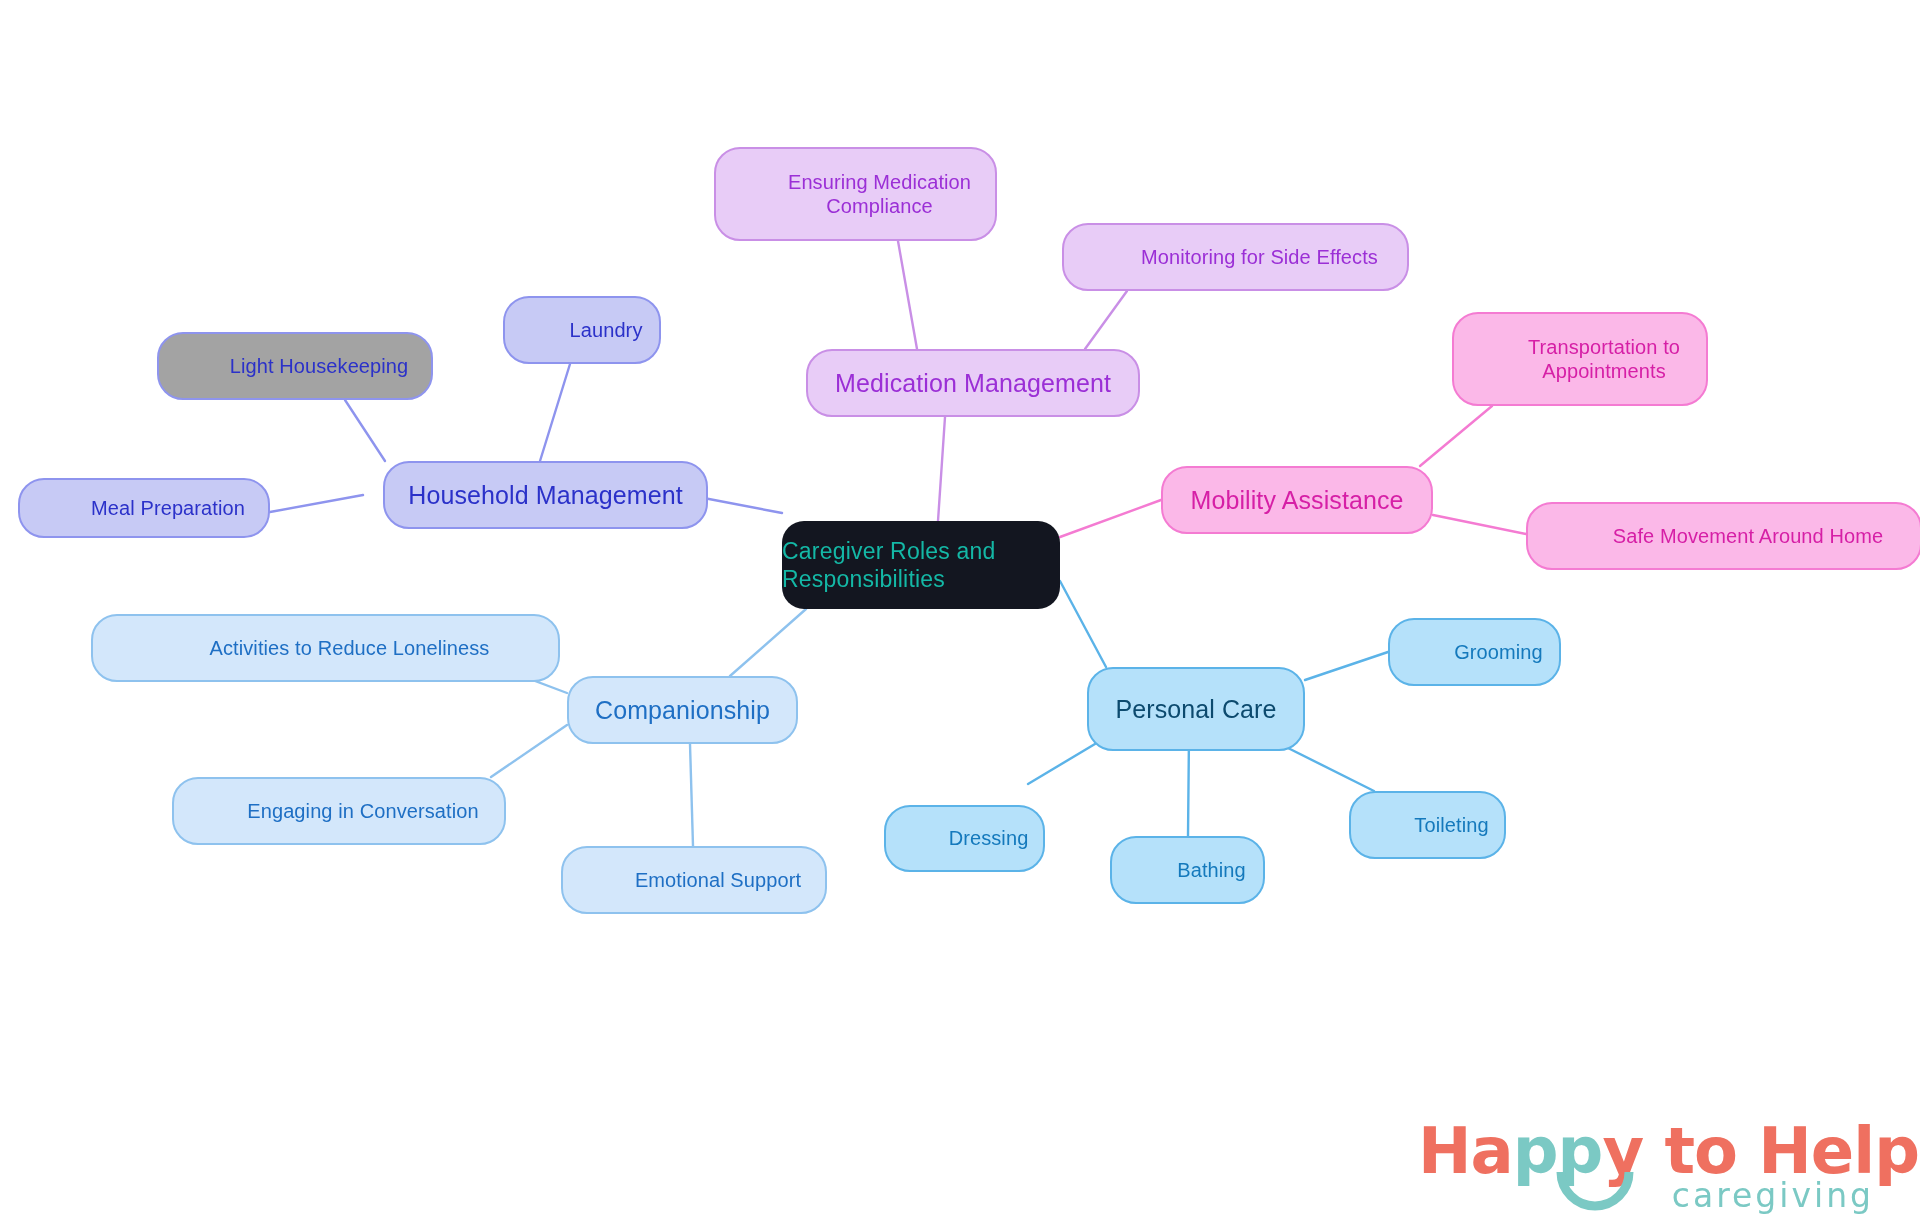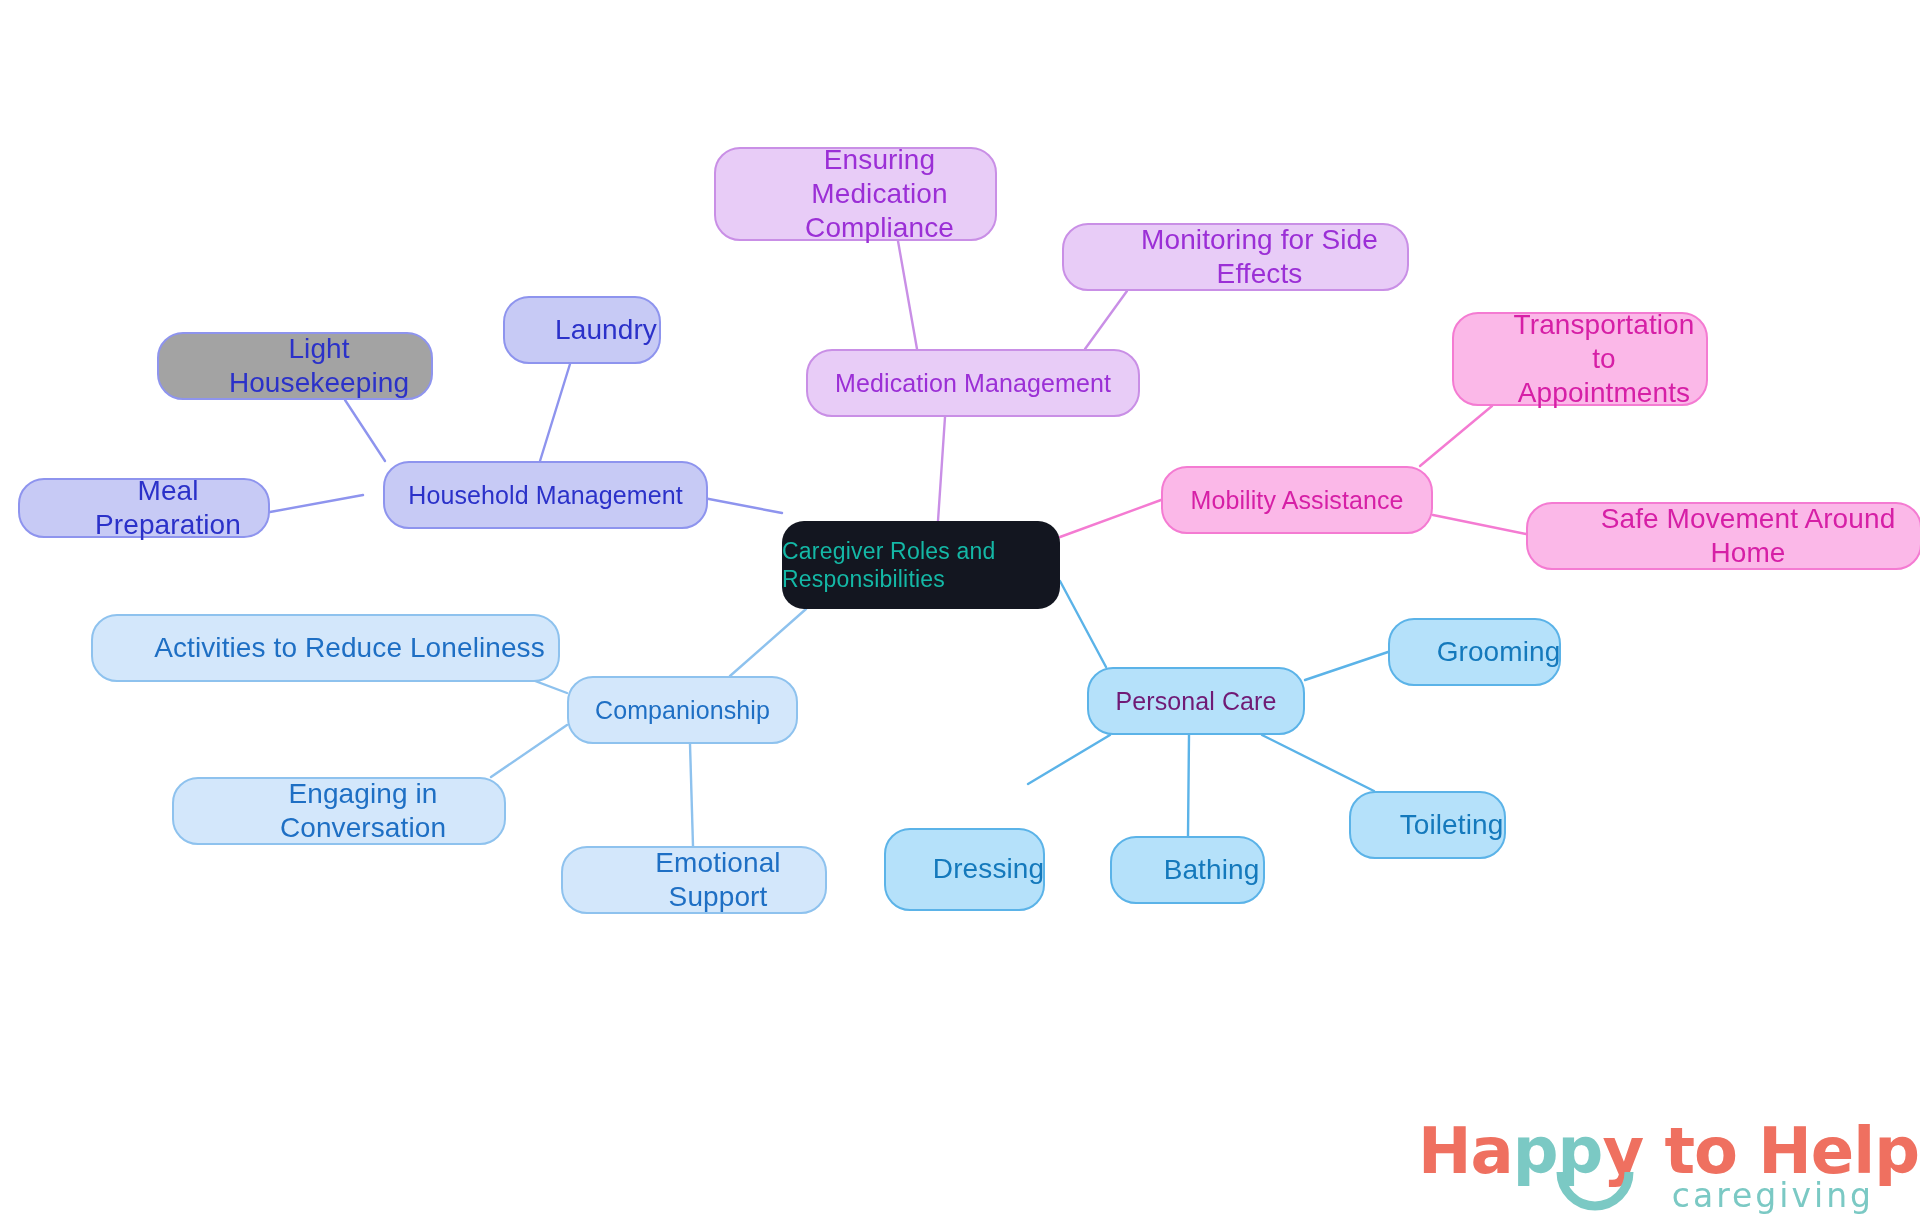--- a/index.html
+++ b/index.html
@@ -50,21 +50,21 @@
     background: #131620;
     font-size: 23px;
     letter-spacing: 0.2px;
     text-align: left;
     justify-content: flex-start;
   }
   .node.branch {
     font-size: 25px;
   }
   .node.leaf {
-    font-size: 28px;
+    font-size: 20px;
     padding-left: 48px;
   }
 
   
   #logo {
     position: absolute;
     left: 1418px;
     top: 1098px;
     width: 460px;
     height: 105px;
@@ -133,25 +133,25 @@
       <div class="node leaf" style="left: 157px; top: 332px; width: 276px; height: 68px; background: #a3a3a3; border-color: rgb(142, 148, 238); color: rgb(43, 49, 201);">Light Housekeeping</div>
       <div class="node leaf" style="left: 503px; top: 296px; width: 158px; height: 68px; background: rgb(199, 202, 245); border-color: rgb(142, 148, 238); color: rgb(43, 49, 201);">Laundry</div>
       <div class="node branch" style="left: 806px; top: 349px; width: 334px; height: 68px; background: rgb(232, 204, 247); border-color: rgb(201, 143, 230); color: rgb(155, 47, 214); text-align: right;">Medication Management</div>
       <div class="node leaf" style="left: 714px; top: 147px; width: 283px; height: 94px; background: rgb(232, 204, 247); border-color: rgb(201, 143, 230); color: rgb(155, 47, 214);">Ensuring Medication
 Compliance</div>
       <div class="node leaf" style="left: 1062px; top: 223px; width: 347px; height: 68px; background: rgb(232, 204, 247); border-color: rgb(201, 143, 230); color: rgb(155, 47, 214);">Monitoring for Side Effects</div>
       <div class="node branch" style="left: 1161px; top: 466px; width: 272px; height: 68px; background: rgb(251, 184, 232); border-color: rgb(244, 123, 210); color: rgb(214, 31, 166);">Mobility Assistance</div>
       <div class="node leaf" style="left: 1452px; top: 312px; width: 256px; height: 94px; background: rgb(251, 184, 232); border-color: rgb(244, 123, 210); color: rgb(214, 31, 166);">Transportation to
 Appointments</div>
       <div class="node leaf" style="left: 1526px; top: 502px; width: 396px; height: 68px; background: rgb(251, 184, 232); border-color: rgb(244, 123, 210); color: rgb(214, 31, 166);">Safe Movement Around Home</div>
-      <div class="node branch" style="left: 1087px; top: 667px; width: 218px; height: 68px; background: rgb(181, 225, 250); border-color: rgb(91, 179, 232); color: #701a75;">Personal Care</div>
+      <div class="node branch" style="left: 1087px; top: 667px; width: 218px; height: 84px; background: rgb(181, 225, 250); border-color: rgb(91, 179, 232); color: #0c4a6e;">Personal Care</div>
       <div class="node leaf" style="left: 1388px; top: 618px; width: 173px; height: 68px; background: rgb(181, 225, 250); border-color: rgb(91, 179, 232); color: rgb(20, 121, 188);">Grooming</div>
       <div class="node leaf" style="left: 1349px; top: 791px; width: 157px; height: 68px; background: rgb(181, 225, 250); border-color: rgb(91, 179, 232); color: rgb(20, 121, 188);">Toileting</div>
       <div class="node leaf" style="left: 1110px; top: 836px; width: 155px; height: 68px; background: rgb(181, 225, 250); border-color: rgb(91, 179, 232); color: rgb(20, 121, 188);">Bathing</div>
-      <div class="node leaf" style="left: 884px; top: 828px; width: 161px; height: 83px; background: rgb(181, 225, 250); border-color: rgb(91, 179, 232); color: rgb(20, 121, 188); text-align: center;">Dressing</div>
+      <div class="node leaf" style="left: 884px; top: 805px; width: 161px; height: 67px; background: rgb(181, 225, 250); border-color: rgb(91, 179, 232); color: rgb(20, 121, 188); text-align: center;">Dressing</div>
       <div class="node branch" style="left: 567px; top: 676px; width: 231px; height: 68px; background: rgb(211, 231, 251); border-color: rgb(142, 194, 238); color: rgb(30, 111, 196);">Companionship</div>
       <div class="node leaf" style="left: 91px; top: 614px; width: 469px; height: 68px; background: rgb(211, 231, 251); border-color: rgb(142, 194, 238); color: rgb(30, 111, 196);">Activities to Reduce Loneliness</div>
       <div class="node leaf" style="left: 172px; top: 777px; width: 334px; height: 68px; background: rgb(211, 231, 251); border-color: rgb(142, 194, 238); color: rgb(30, 111, 196);">Engaging in Conversation</div>
       <div class="node leaf" style="left: 561px; top: 846px; width: 266px; height: 68px; background: rgb(211, 231, 251); border-color: rgb(142, 194, 238); color: rgb(30, 111, 196); text-align: center;">Emotional Support</div>
     </div>
 
   <div id="logo">
     <div class="logo-main">
       <span class="coral">Ha</span><span class="teal">pp</span><span class="coral">y</span><span class="coral"> to </span><span class="coral">Help</span>
     </div>

